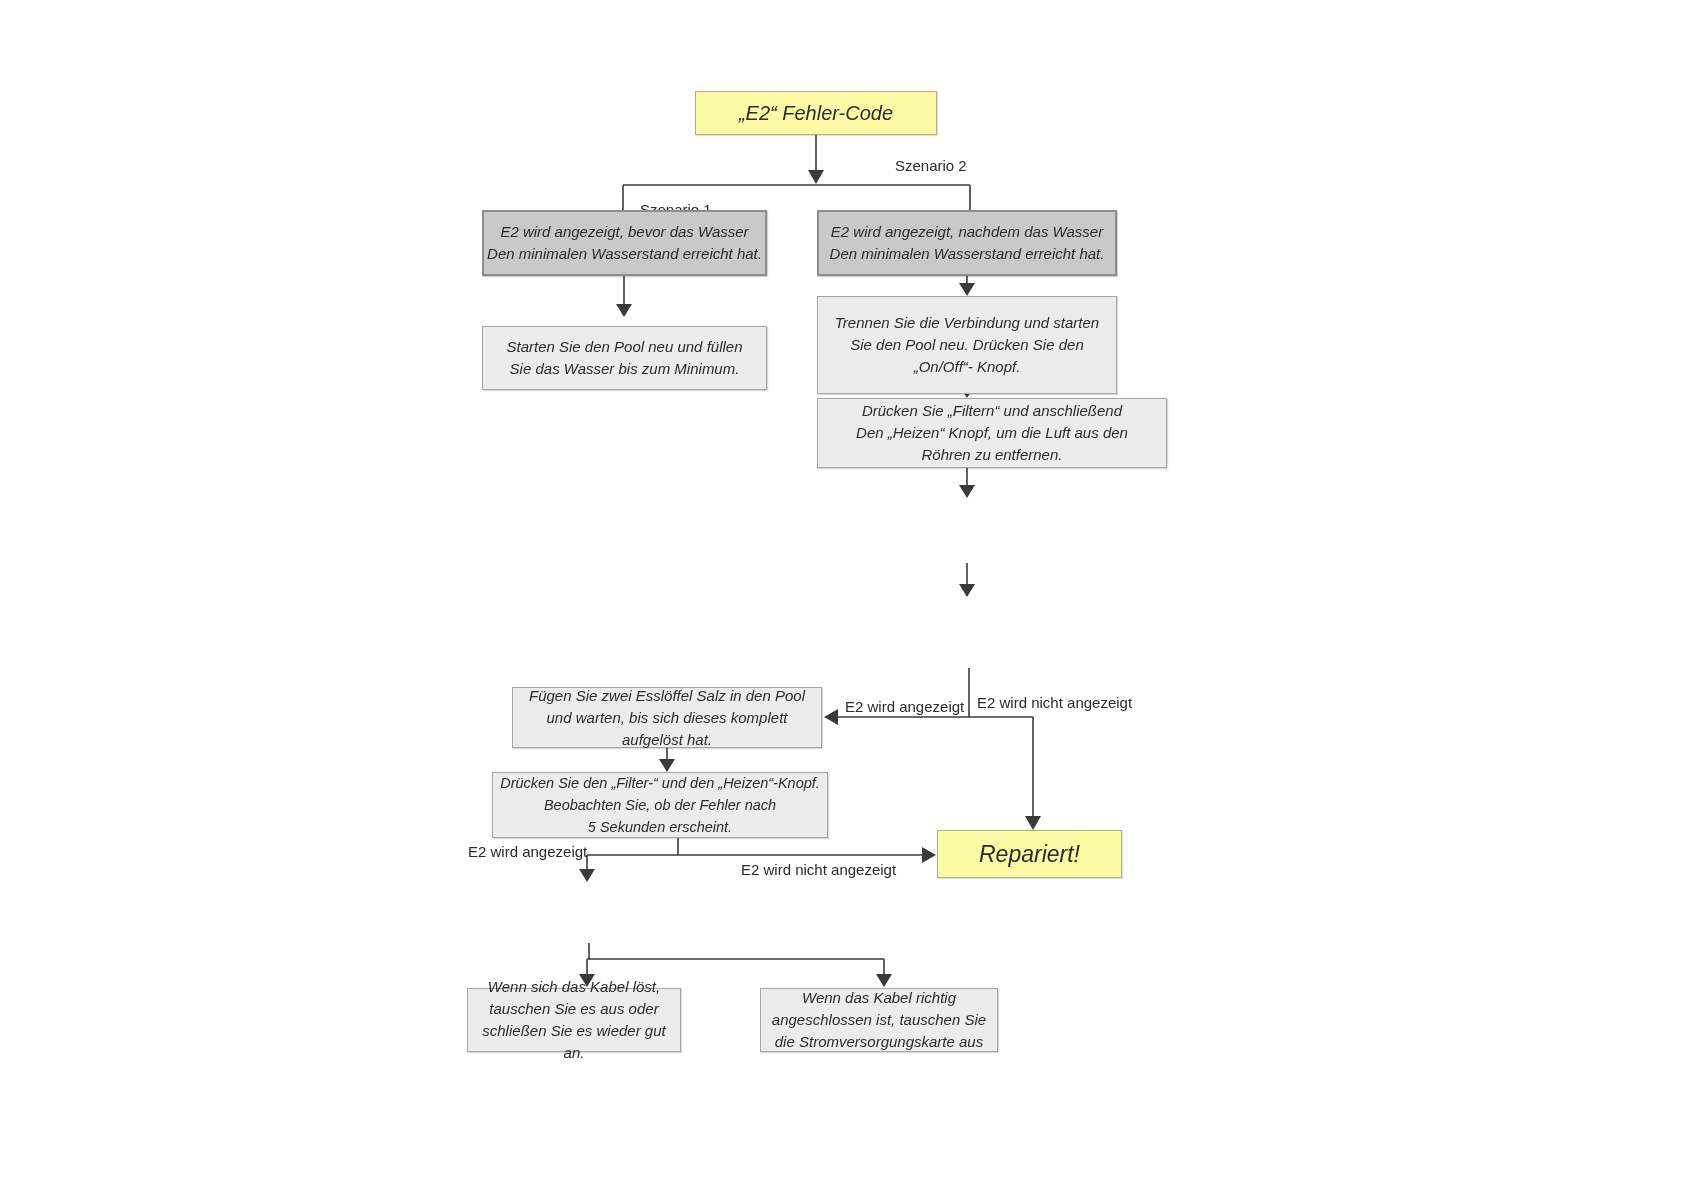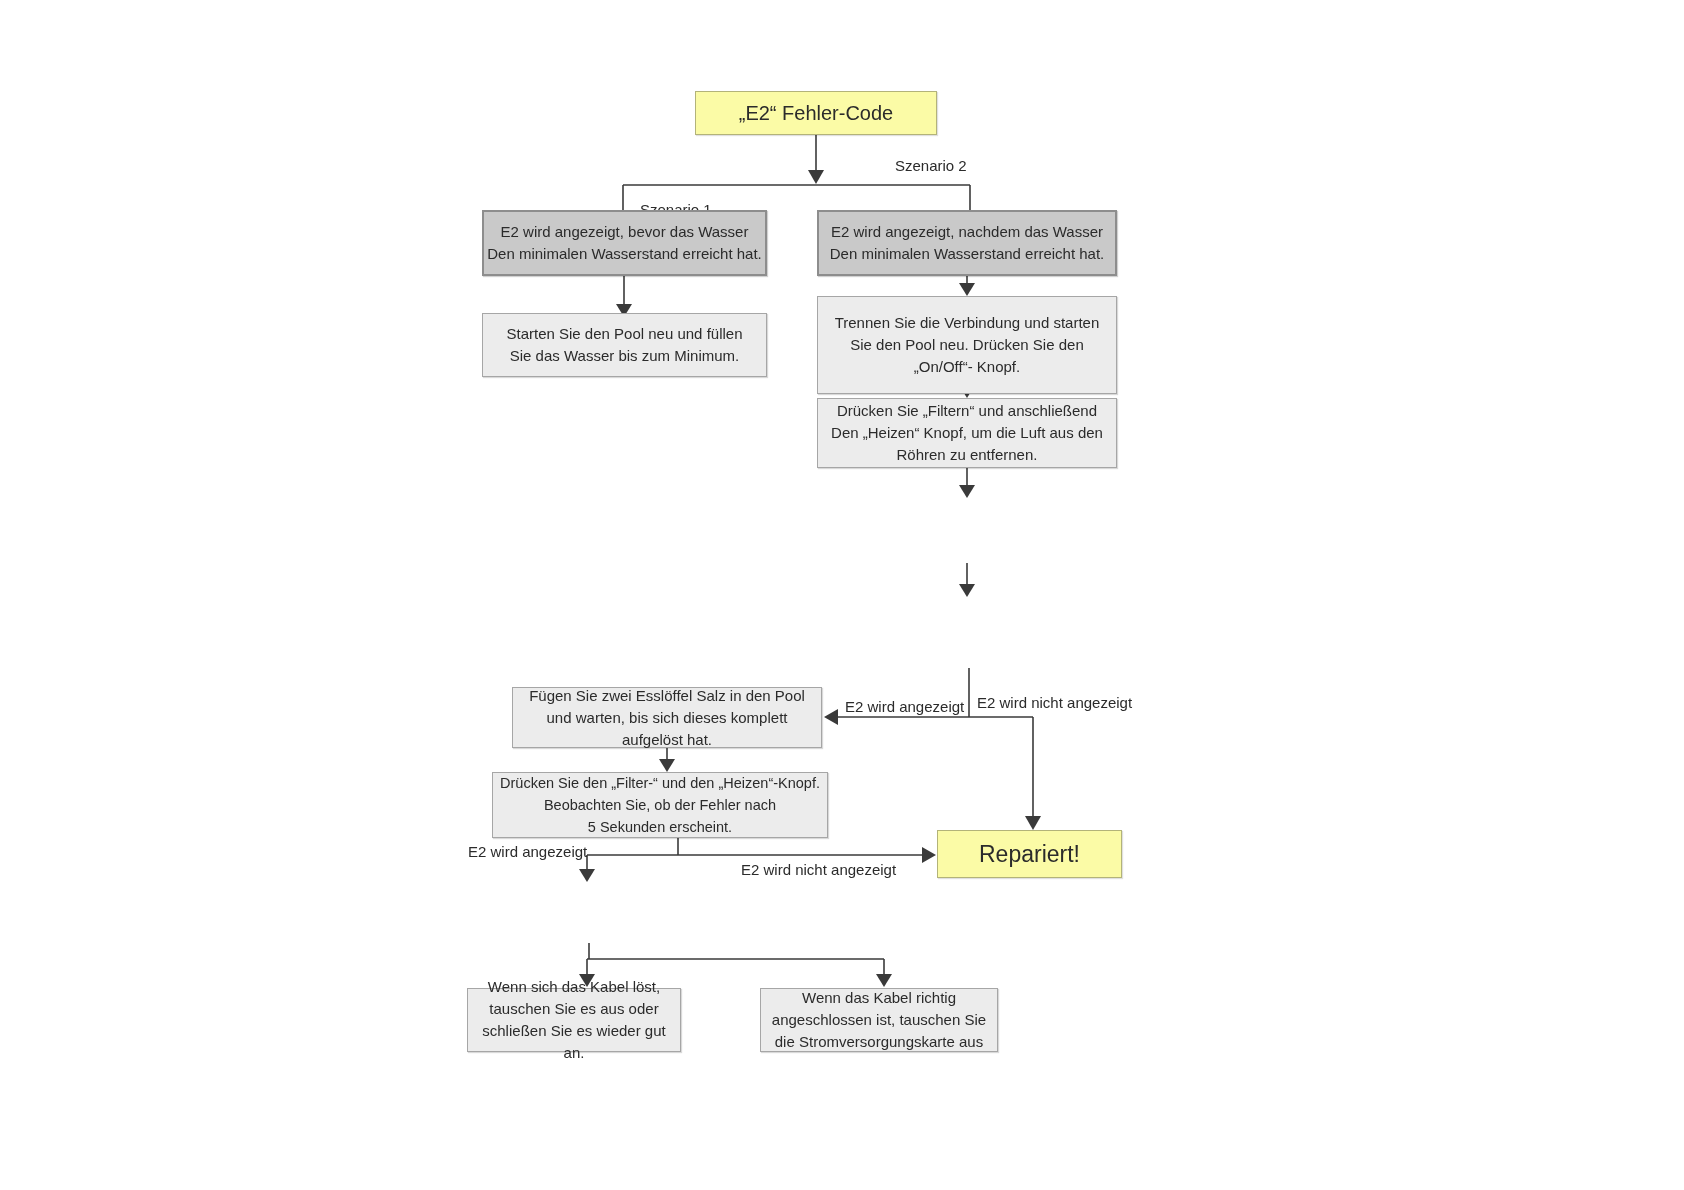--- a/index.html
+++ b/index.html
@@ -29,20 +29,21 @@
   #connectors line{stroke:var(--connector);stroke-width:1.6;}
   #connectors polygon{fill:var(--connector);}
   .node{
     position:absolute;
     box-sizing:border-box;
     display:flex;align-items:center;justify-content:center;
     text-align:center;
     white-space:pre-line;
     font-size:15px;line-height:22px;
     padding:8px 3px;
+    font-style:italic;
   }
   .condition{
     background:var(--condition-fill);
     border:2px solid var(--condition-border);
     box-shadow:1px 1px 1px rgba(0,0,0,0.18);
   }
   .step{
     background:var(--step-fill);
     border:1.5px solid var(--step-border);
     box-shadow:1px 1px 1px rgba(0,0,0,0.15);
@@ -53,24 +54,24 @@
     box-shadow:1px 1px 1px rgba(0,0,0,0.12);
   }
   .edge-label{
     position:absolute;
     font-size:15px;line-height:18px;
     white-space:nowrap;
   }
   
   .n-title      {left:695px;top:91px; width:242px;height:44px;font-size:20px;}
   .n-s1cond     {left:482px;top:210px;width:285px;height:66px;}
-  .n-s1step1    {left:482px;top:313px;width:285px;height:64px;}
+  .n-s1step1    {left:482px;top:326px;width:285px;height:64px;}
   .n-s2cond     {left:817px;top:210px;width:300px;height:66px;}
   .n-s2step1    {left:817px;top:296px;width:300px;height:98px;}
-  .n-s2step2    {left:817px;top:398px;width:300px;height:70px;}
+  .n-s2step2    {left:817px;top:398px;width:350px;height:70px;}
   .n-s2step3    {left:817px;top:498px;width:300px;height:65px;}
   .n-s2step4    {left:817px;top:597px;width:300px;height:71px;}
   .n-salt       {left:512px;top:687px;width:310px;height:61px;}
   .n-filter     {left:492px;top:772px;width:336px;height:66px;font-size:14.5px;}
   .n-repaired   {left:937px;top:830px;width:185px;height:48px;font-size:23px;}
   .n-signal     {left:467px;top:883px;width:246px;height:60px;}
   .n-cableloose {left:467px;top:988px;width:214px;height:64px;}
   .n-cableok    {left:760px;top:988px;width:238px;height:64px;}
   .l-szen1      {left:640px;top:157px;margin-top:44px;}
   .l-szen2      {left:895px;top:157px;}

